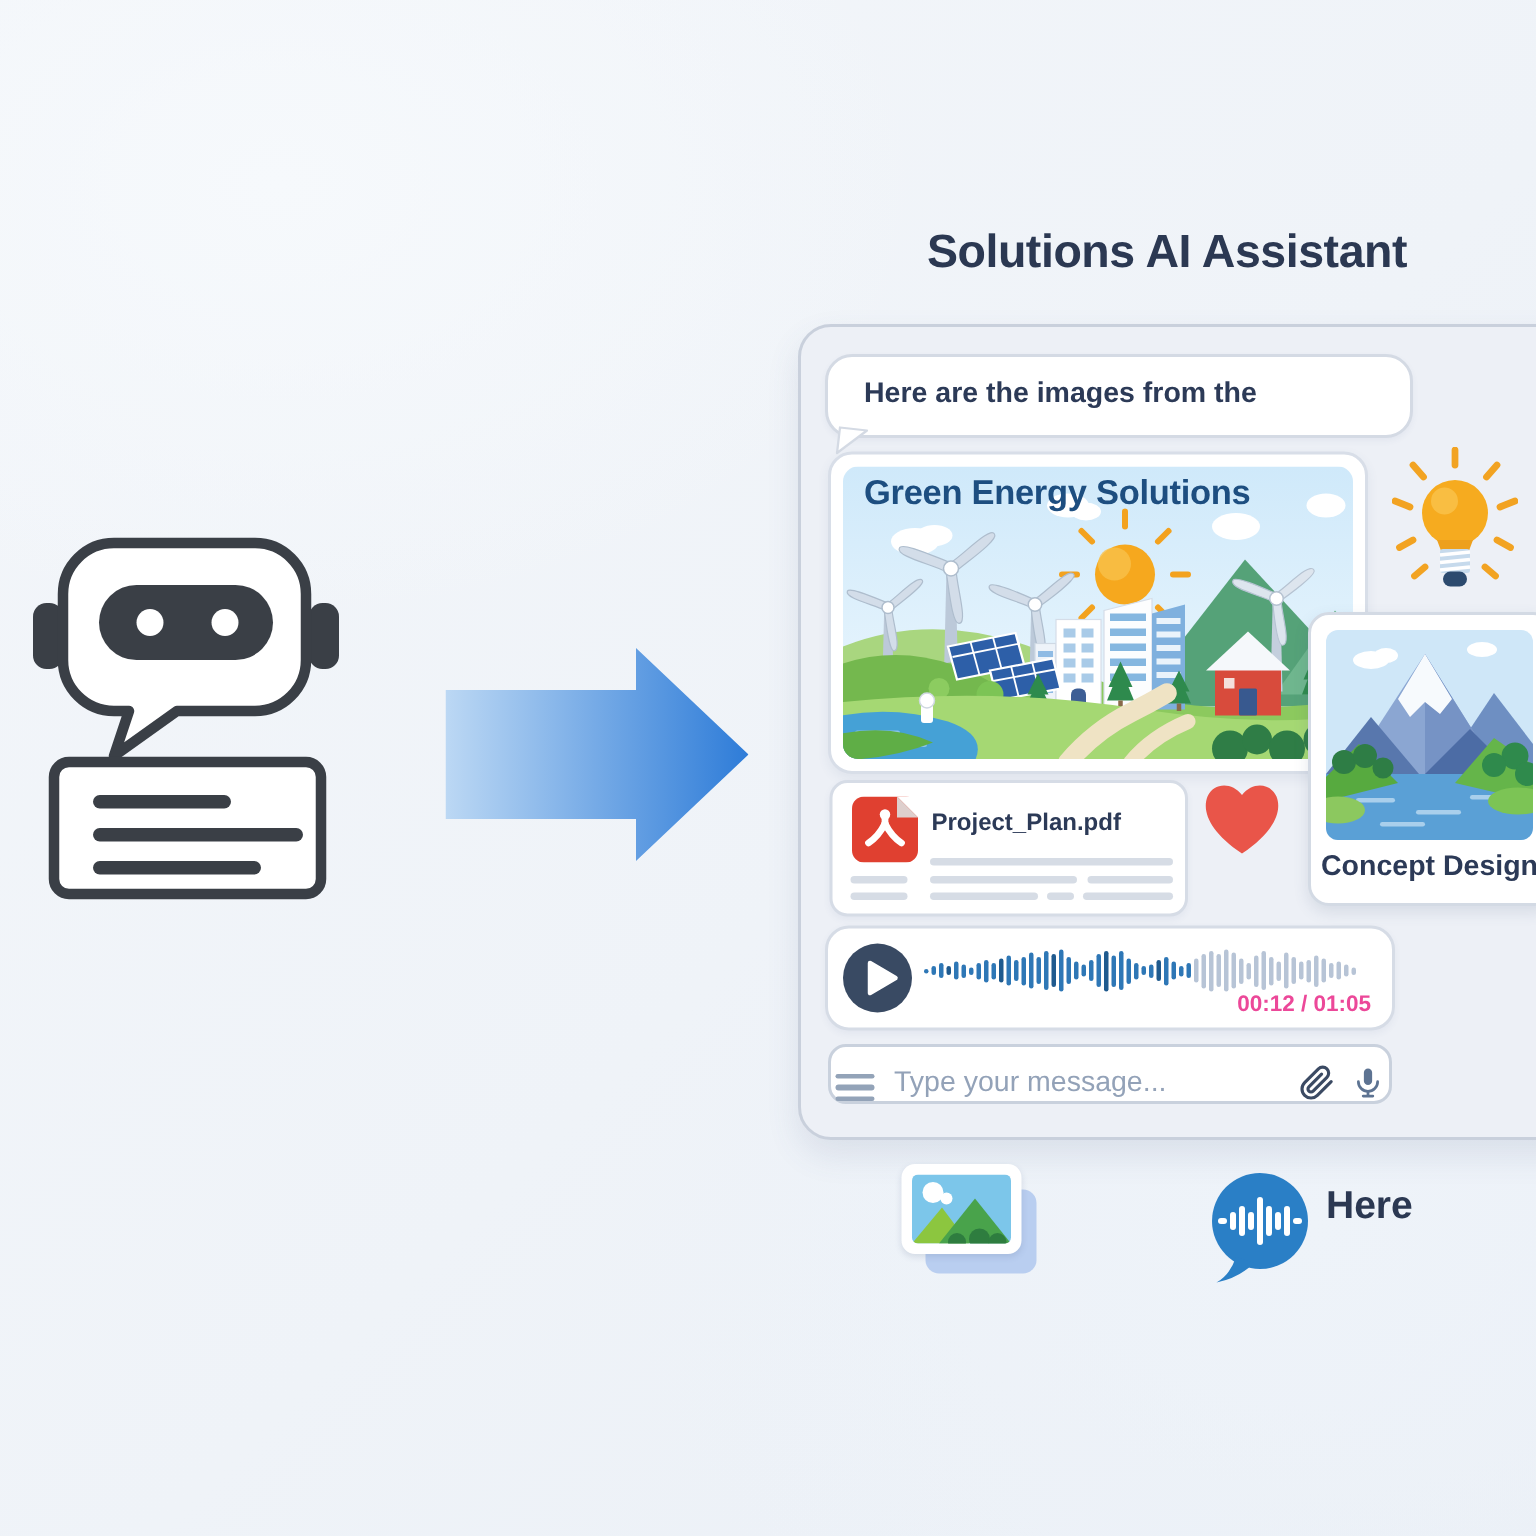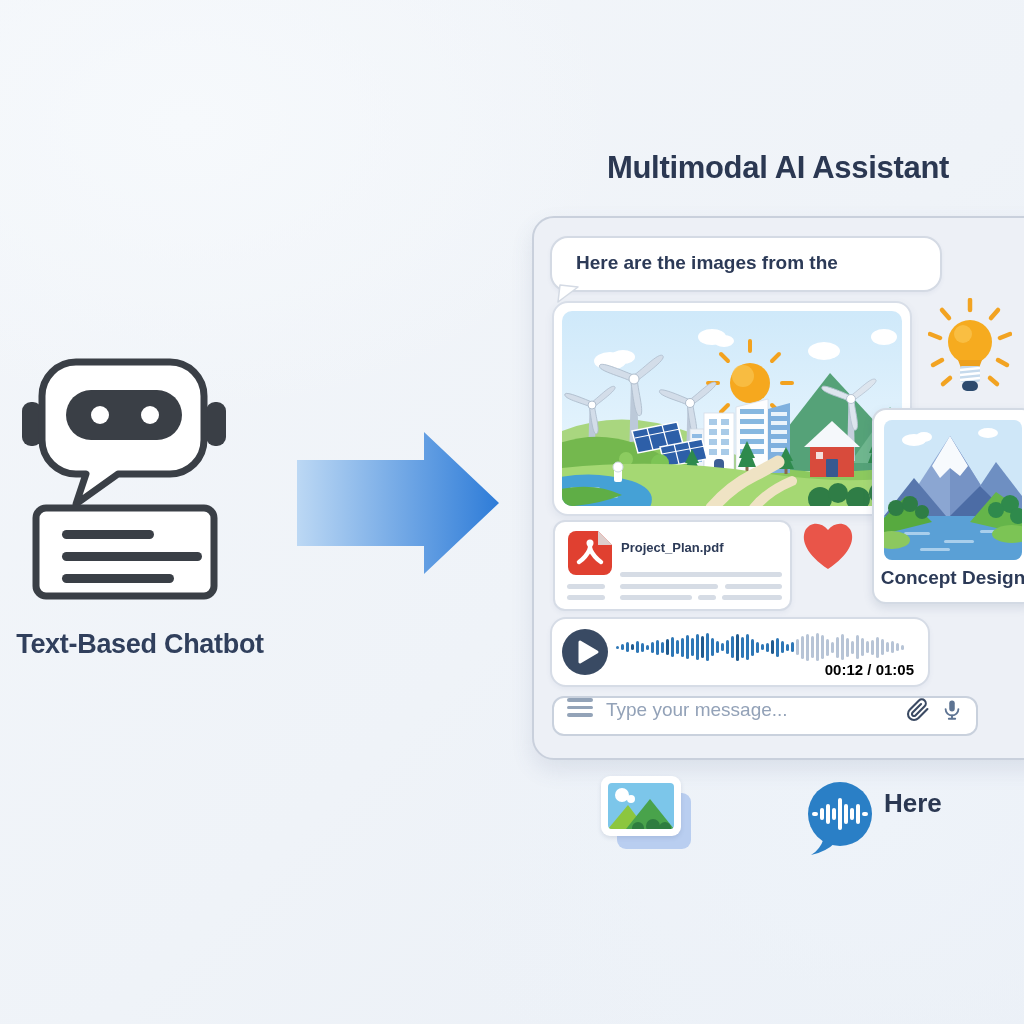--- a/index.html
+++ b/index.html
@@ -33,33 +33,33 @@
   .green-title{left:22px;top:12px;font-size:23px;font-weight:bold;color:#1d4e80;letter-spacing:-.2px;}
 
   .concept-card{left:872px;top:408px;width:160px;height:192px;background:#fff;
     border:2px solid #d3dae4;border-radius:14px;box-shadow:0 4px 10px rgba(70,90,130,.14);}
   .concept-inner{left:10px;top:10px;width:138px;height:140px;border-radius:8px;overflow:hidden;}
   .concept-caption{left:0;top:157px;width:158px;text-align:center;
     font-size:19px;font-weight:bold;color:#2c3a57;}
 
   .pdf-card{left:553px;top:520px;width:235px;height:87px;background:#fff;
     border:2px solid #d6dce6;border-radius:12px;box-shadow:0 2px 5px rgba(70,90,130,.06);}
-  .pdf-name{left:66px;top:18px;font-size:13px;font-weight:bold;color:#2c3a57;}
+  .pdf-name{left:66px;top:18px;font-size:16px;font-weight:bold;color:#2c3a57;}
   .gline{position:absolute;height:5px;border-radius:2.5px;background:#d6dce5;}
 
   .audio-player{left:550px;top:617px;width:376px;height:66px;background:#fff;
     border:2px solid #d6dce6;border-radius:16px;box-shadow:0 2px 5px rgba(70,90,130,.06);}
   .play-btn{left:10px;top:10px;width:46px;height:46px;border-radius:50%;background:#394a63;}
   .waveform{left:64px;top:10px;width:294px;height:36px;display:flex;align-items:center;gap:2px;}
   .wbar{width:3px;border-radius:2px;flex:0 0 auto;}
-  .audio-time{right:14px;bottom:7px;font-size:15px;font-weight:bold;color:#000000;margin-left:14px;}
-
-  .input-bar{left:552px;top:696px;width:426px;height:40px;background:#fff;
-    border:2px solid #c9d1dd;border-radius:12px;display:flex;align-items:flex-start;
-    padding:0 13px;box-sizing:border-box;gap:11px;}
+  .audio-time{right:14px;bottom:7px;font-size:15px;font-weight:bold;color:#ec4899;margin-left:14px;}
+
+  .input-bar{left:552px;top:696px;width:376px;height:40px;background:#fff;
+    border:2px solid #c9d1dd;border-radius:12px;display:flex;align-items:flex-end;
+    padding:0 3px;box-sizing:border-box;gap:11px;}
   .hamburger{display:flex;flex-direction:column;gap:4px;width:26px;}
   .hamburger div{height:3.5px;border-radius:2px;background:#93a3b8;}
   .msg-input{flex:1;border:none;outline:none;background:transparent;
     font-family:inherit;font-size:19px;color:#2c3a57;min-width:0;}
   .msg-input::placeholder{color:#93a2b8;}
 
   
   .img-shadow{left:617px;top:793px;width:74px;height:56px;background:#b9cef0;border-radius:9px;}
   .img-card{left:601px;top:776px;width:80px;height:60px;background:#fff;border-radius:9px;
     box-shadow:0 2px 4px rgba(70,90,130,.15);}
@@ -78,33 +78,32 @@
     <rect x="184" y="46" width="20" height="44" rx="9" fill="#3a3f46"></rect>
     <path d="M54,6 H148 A34,34 0 0 1 182,40 V84 A34,34 0 0 1 148,118 H96 L54,148 L64,118 H54 A34,34 0 0 1 20,84 V40 A34,34 0 0 1 54,6 Z" fill="#ffffff" stroke="#3a3f46" stroke-width="7" stroke-linejoin="round"></path>
     <rect x="44" y="34" width="116" height="50" rx="25" fill="#3a3f46"></rect>
     <circle cx="78" cy="59" r="9" fill="#ffffff"></circle>
     <circle cx="128" cy="59" r="9" fill="#ffffff"></circle>
     <rect x="14" y="152" width="178" height="88" rx="10" fill="#ffffff" stroke="#3a3f46" stroke-width="7"></rect>
     <rect x="40" y="174" width="92" height="9" rx="4.5" fill="#3a3f46"></rect>
     <rect x="40" y="196" width="140" height="9" rx="4.5" fill="#3a3f46"></rect>
     <rect x="40" y="218" width="112" height="9" rx="4.5" fill="#3a3f46"></rect>
   </svg>
-  <div class="abs left-caption">Text-Based Chatbot</div>
 
   <svg class="abs" style="left:297px;top:432px;" width="202" height="142" viewBox="0 0 202 142">
     <defs>
       <linearGradient id="arrowGrad" x1="0" y1="0" x2="1" y2="0">
         <stop offset="0" stop-color="#bcd8f4"></stop>
           <stop offset="1" stop-color="#2e7cd8"></stop>
       </linearGradient>
     </defs>
     <polygon points="0,28 127,28 127,0 202,71 127,142 127,114 0,114" fill="url(#arrowGrad)"></polygon>
   </svg>
 
-  <div class="abs main-title">Multimodal AI Assistant</div>
+  <div class="abs main-title">Solutions AI Assistant</div>
 
   <div class="abs panel"></div>
 
   <div class="abs bubble">
     <div class="bubble-text">Here are the images from the presentation!</div>
   </div>
   <svg class="abs" style="left:556px;top:284px;" width="24" height="20" viewBox="0 0 24 20">
     <path d="M2,18 L4,1 L22,3 Z" fill="#ffffff" stroke="#d4dae4" stroke-width="1.5" stroke-linejoin="round"></path>
   </svg>
 
@@ -265,20 +264,21 @@
 
       <g fill="#2f7d46">
         <circle cx="258" cy="188" r="12"></circle>
           <circle cx="276" cy="182" r="10"></circle>
         <circle cx="296" cy="188" r="12"></circle>
           <circle cx="318" cy="182" r="11"></circle>
           <circle cx="338" cy="190" r="12"></circle>
       </g>
       <path d="M-10,180 Q30,170 60,184 Q30,196 -10,196 Z" fill="#5fae46"></path>
     </svg>
+    <div class="abs green-title">Green Energy Solutions</div>
   </div>
 
   <svg class="abs" style="left:928px;top:298px;" width="84" height="108" viewBox="0 0 84 108">
     <g stroke="#f2a322" stroke-width="4.5" stroke-linecap="round">
       <line x1="42" y1="12" x2="42" y2="2"></line>
       <line x1="63" y1="20" x2="70" y2="12"></line>
       <line x1="72" y1="40" x2="82" y2="36"></line>
       <line x1="70" y1="62" x2="79" y2="67"></line>
       <line x1="21" y1="20" x2="14" y2="12"></line>
       <line x1="12" y1="40" x2="2" y2="36"></line>

